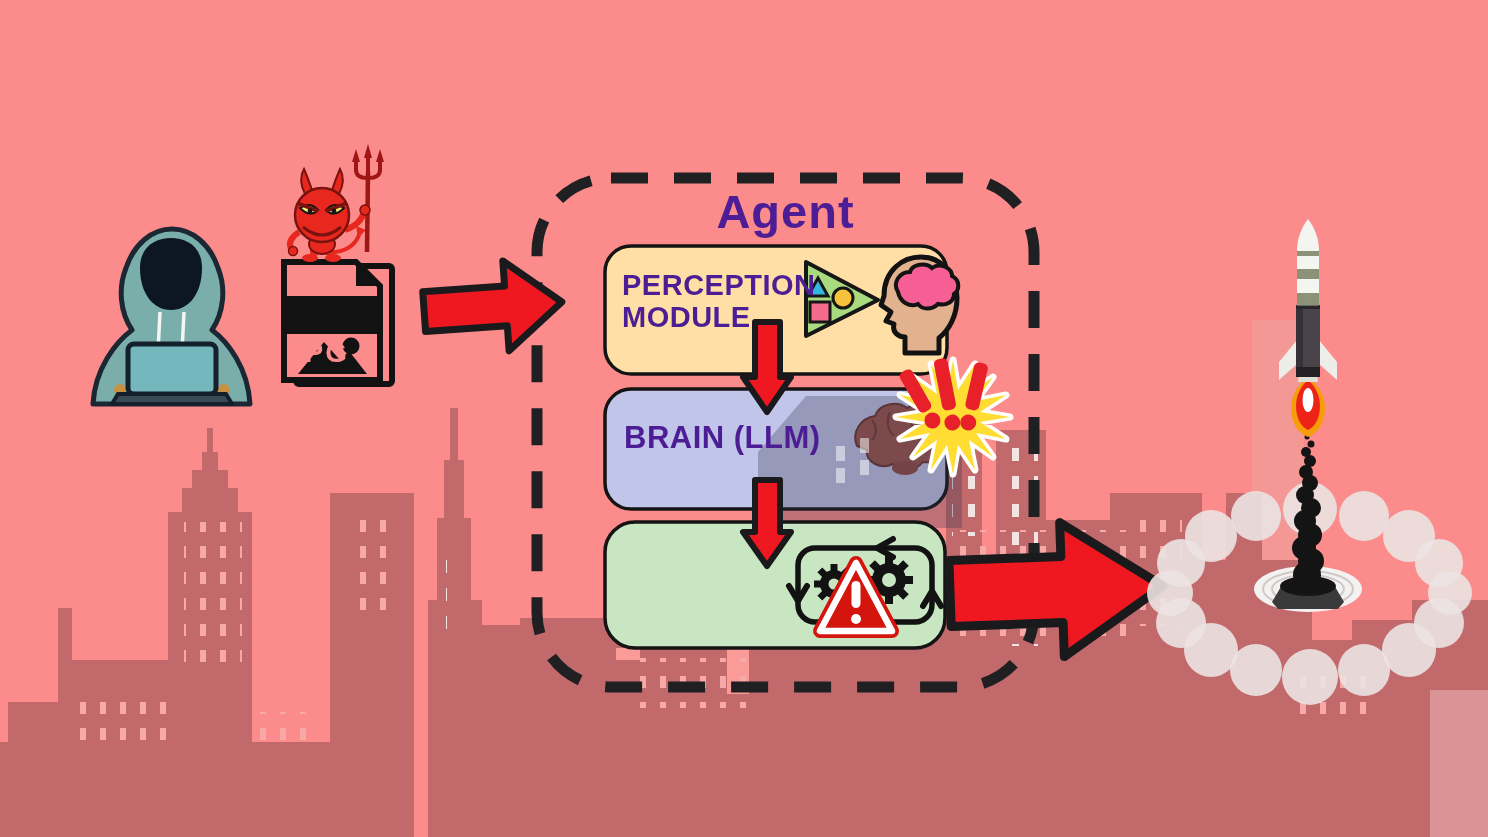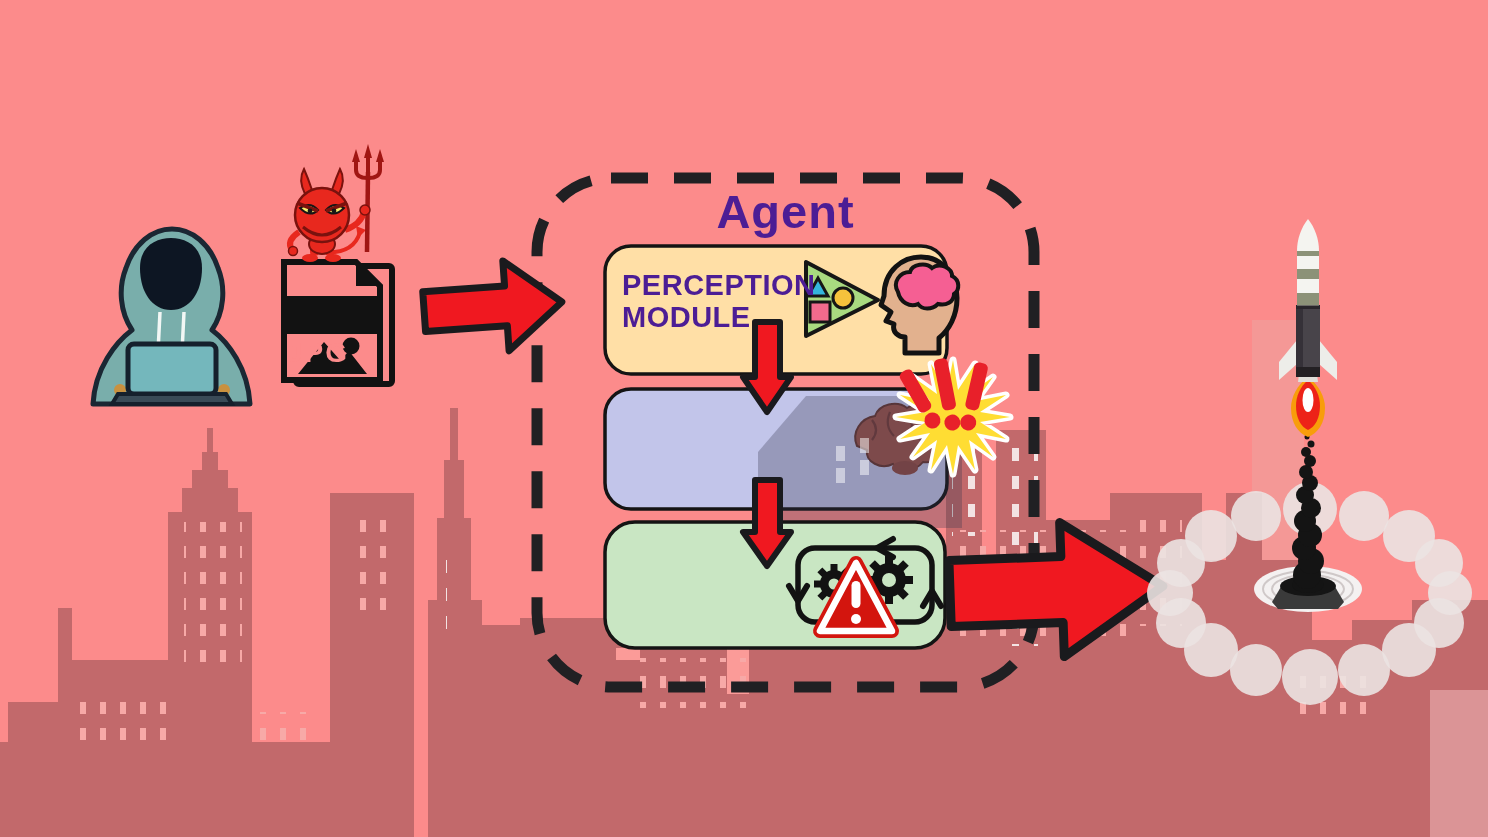--- a/index.html
+++ b/index.html
@@ -322,15 +322,16 @@
       <rect x="1297" y="269" width="22" height="10" fill="#8C9278"></rect>
       <rect x="1297" y="256" width="22" height="13" fill="#F4F4F0"></rect>
       <rect x="1297" y="251" width="22" height="5" fill="#8C9278"></rect>
       <path d="M1308,219 C1301,228 1297,239 1297,251 L1319,251 C1319,239 1315,228 1308,219 Z" fill="#F4F4F0"></path>
     </g>
   </g>
 </svg>
 
 <div class="label agent-title">Agent</div>
 <div class="label module-label perception-label">PERCEPTION MODULE</div>
+<div class="label module-label brain-label">BRAIN (LLM)</div>
 <div class="label jpg-label">JPG</div>
 
 </div>
 
 </body></html>

